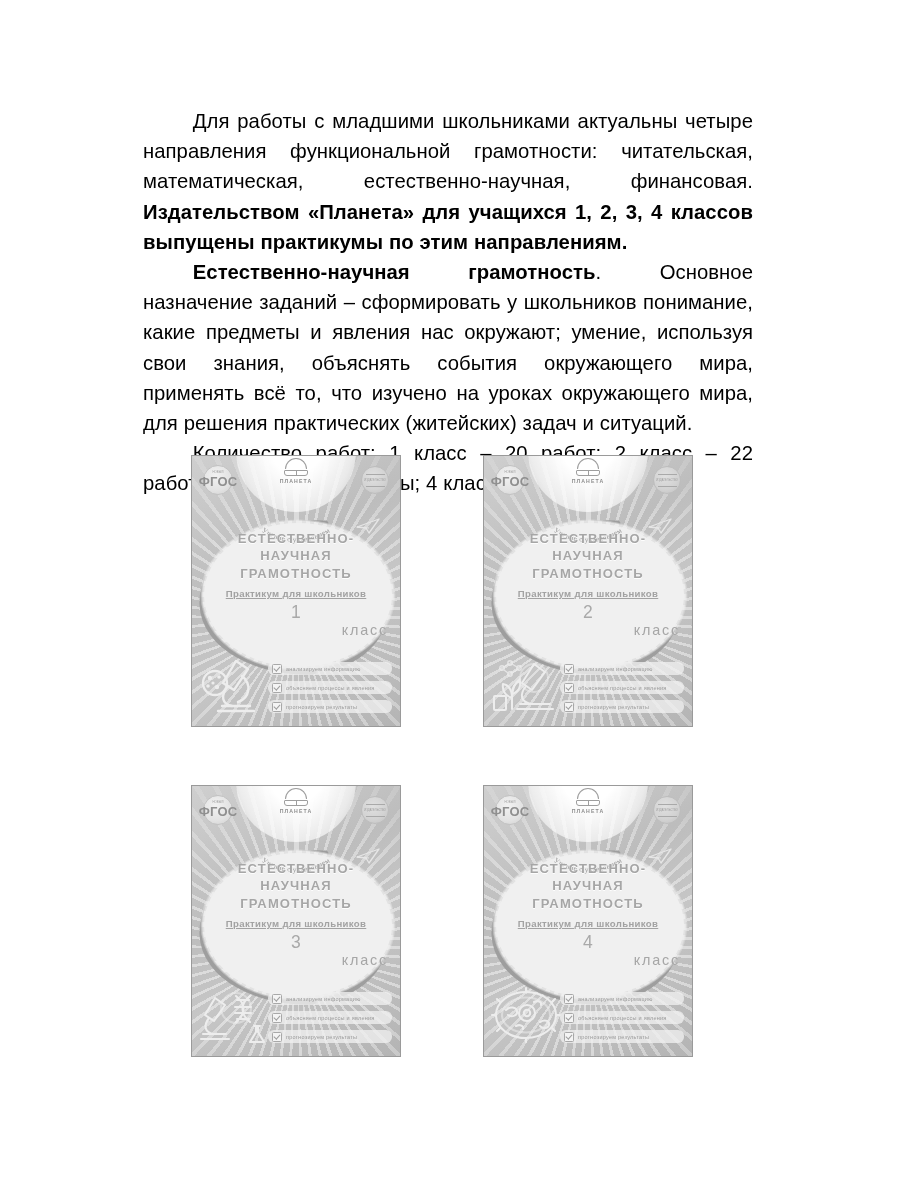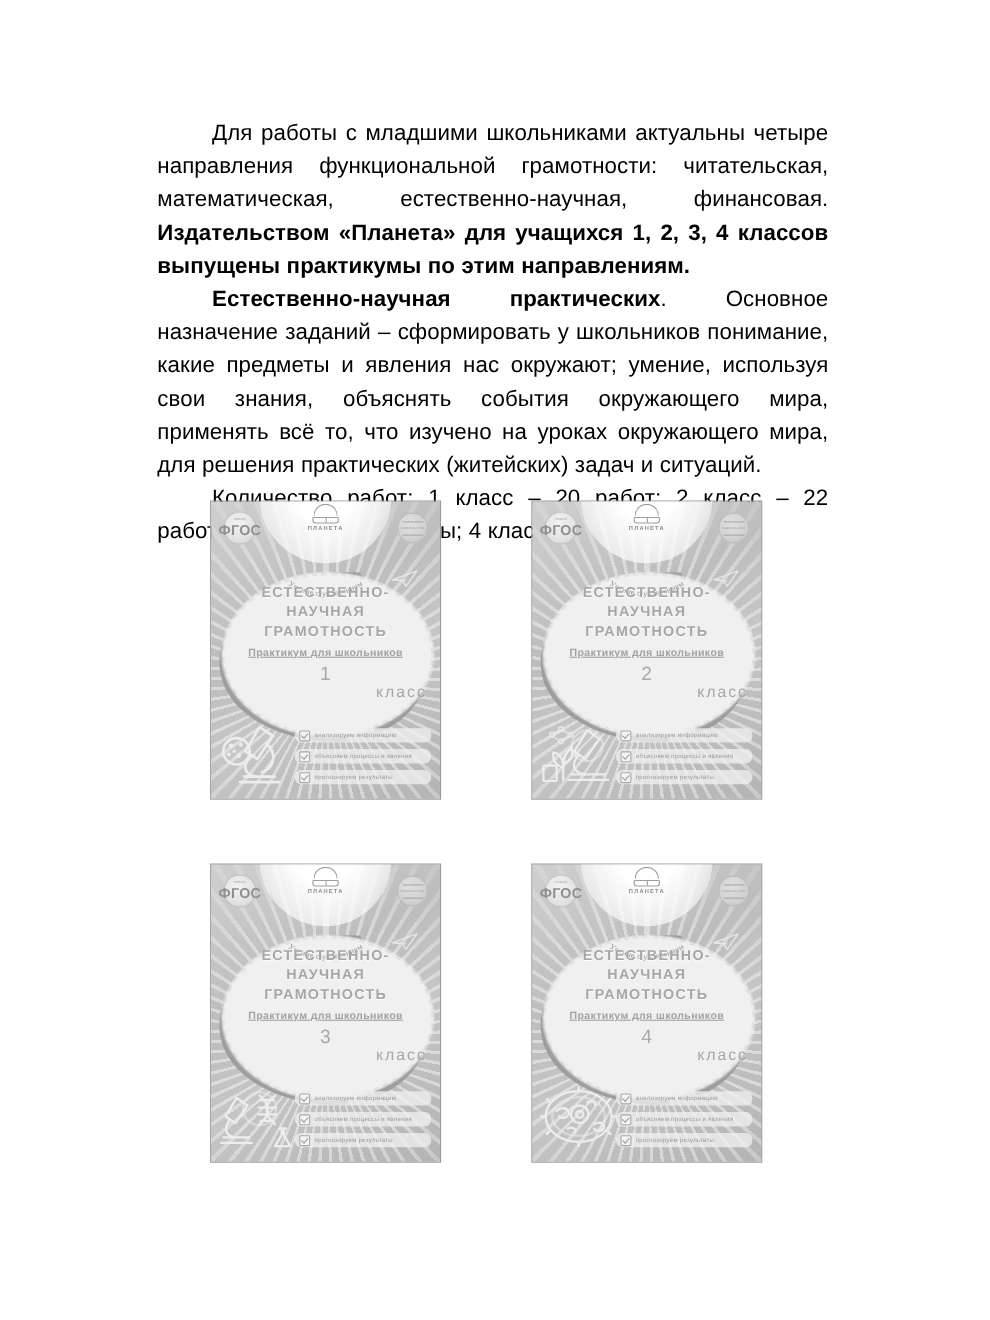--- a/index.html
+++ b/index.html
@@ -370,21 +370,21 @@
   }
   .illus svg { display: block; overflow: visible; }
 </style>
 </head>
 <body>
 
 <div class="page">
 
   <div class="text-block">
     <p class="para" id="p1"><span>Для работы с младшими школьниками актуальны четыре направления функциональной грамотности: читательская, математическая, естественно-научная, финансовая. </span><b>Издательством «Планета» для учащихся 1, 2, 3, 4 классов выпущены практикумы по этим направлениям.</b></p>
-    <p class="para" id="p2"><b>Естественно-научная практических</b><span>. Основное назначение заданий – сформировать у школьников понимание, какие предметы и явления нас окружают; умение, используя свои знания, объяснять события окружающего мира, применять всё то, что изучено на уроках окружающего мира, для решения практических (житейских) задач и ситуаций.</span></p>
+    <p class="para" id="p2"><b>Естественно-научная грамотность</b><span>. Основное назначение заданий – сформировать у школьников понимание, какие предметы и явления нас окружают; умение, используя свои знания, объяснять события окружающего мира, применять всё то, что изучено на уроках окружающего мира, для решения практических (житейских) задач и ситуаций.</span></p>
     <p class="para" id="p3"><span>Количество работ: 1 класс – 20 работ; 2 класс – 22 работы; 3 класс – 24 работы; 4 класс – 26 работ.</span></p>
   </div>
 
   <div class="covers">
     <div class="cover-row">
       <div class="cover pos-l">
           <div class="sunburst"></div>
           <div class="topglow"></div>
           <div class="swoosh">
             <svg viewBox="0 0 206 168" width="206" height="168">

